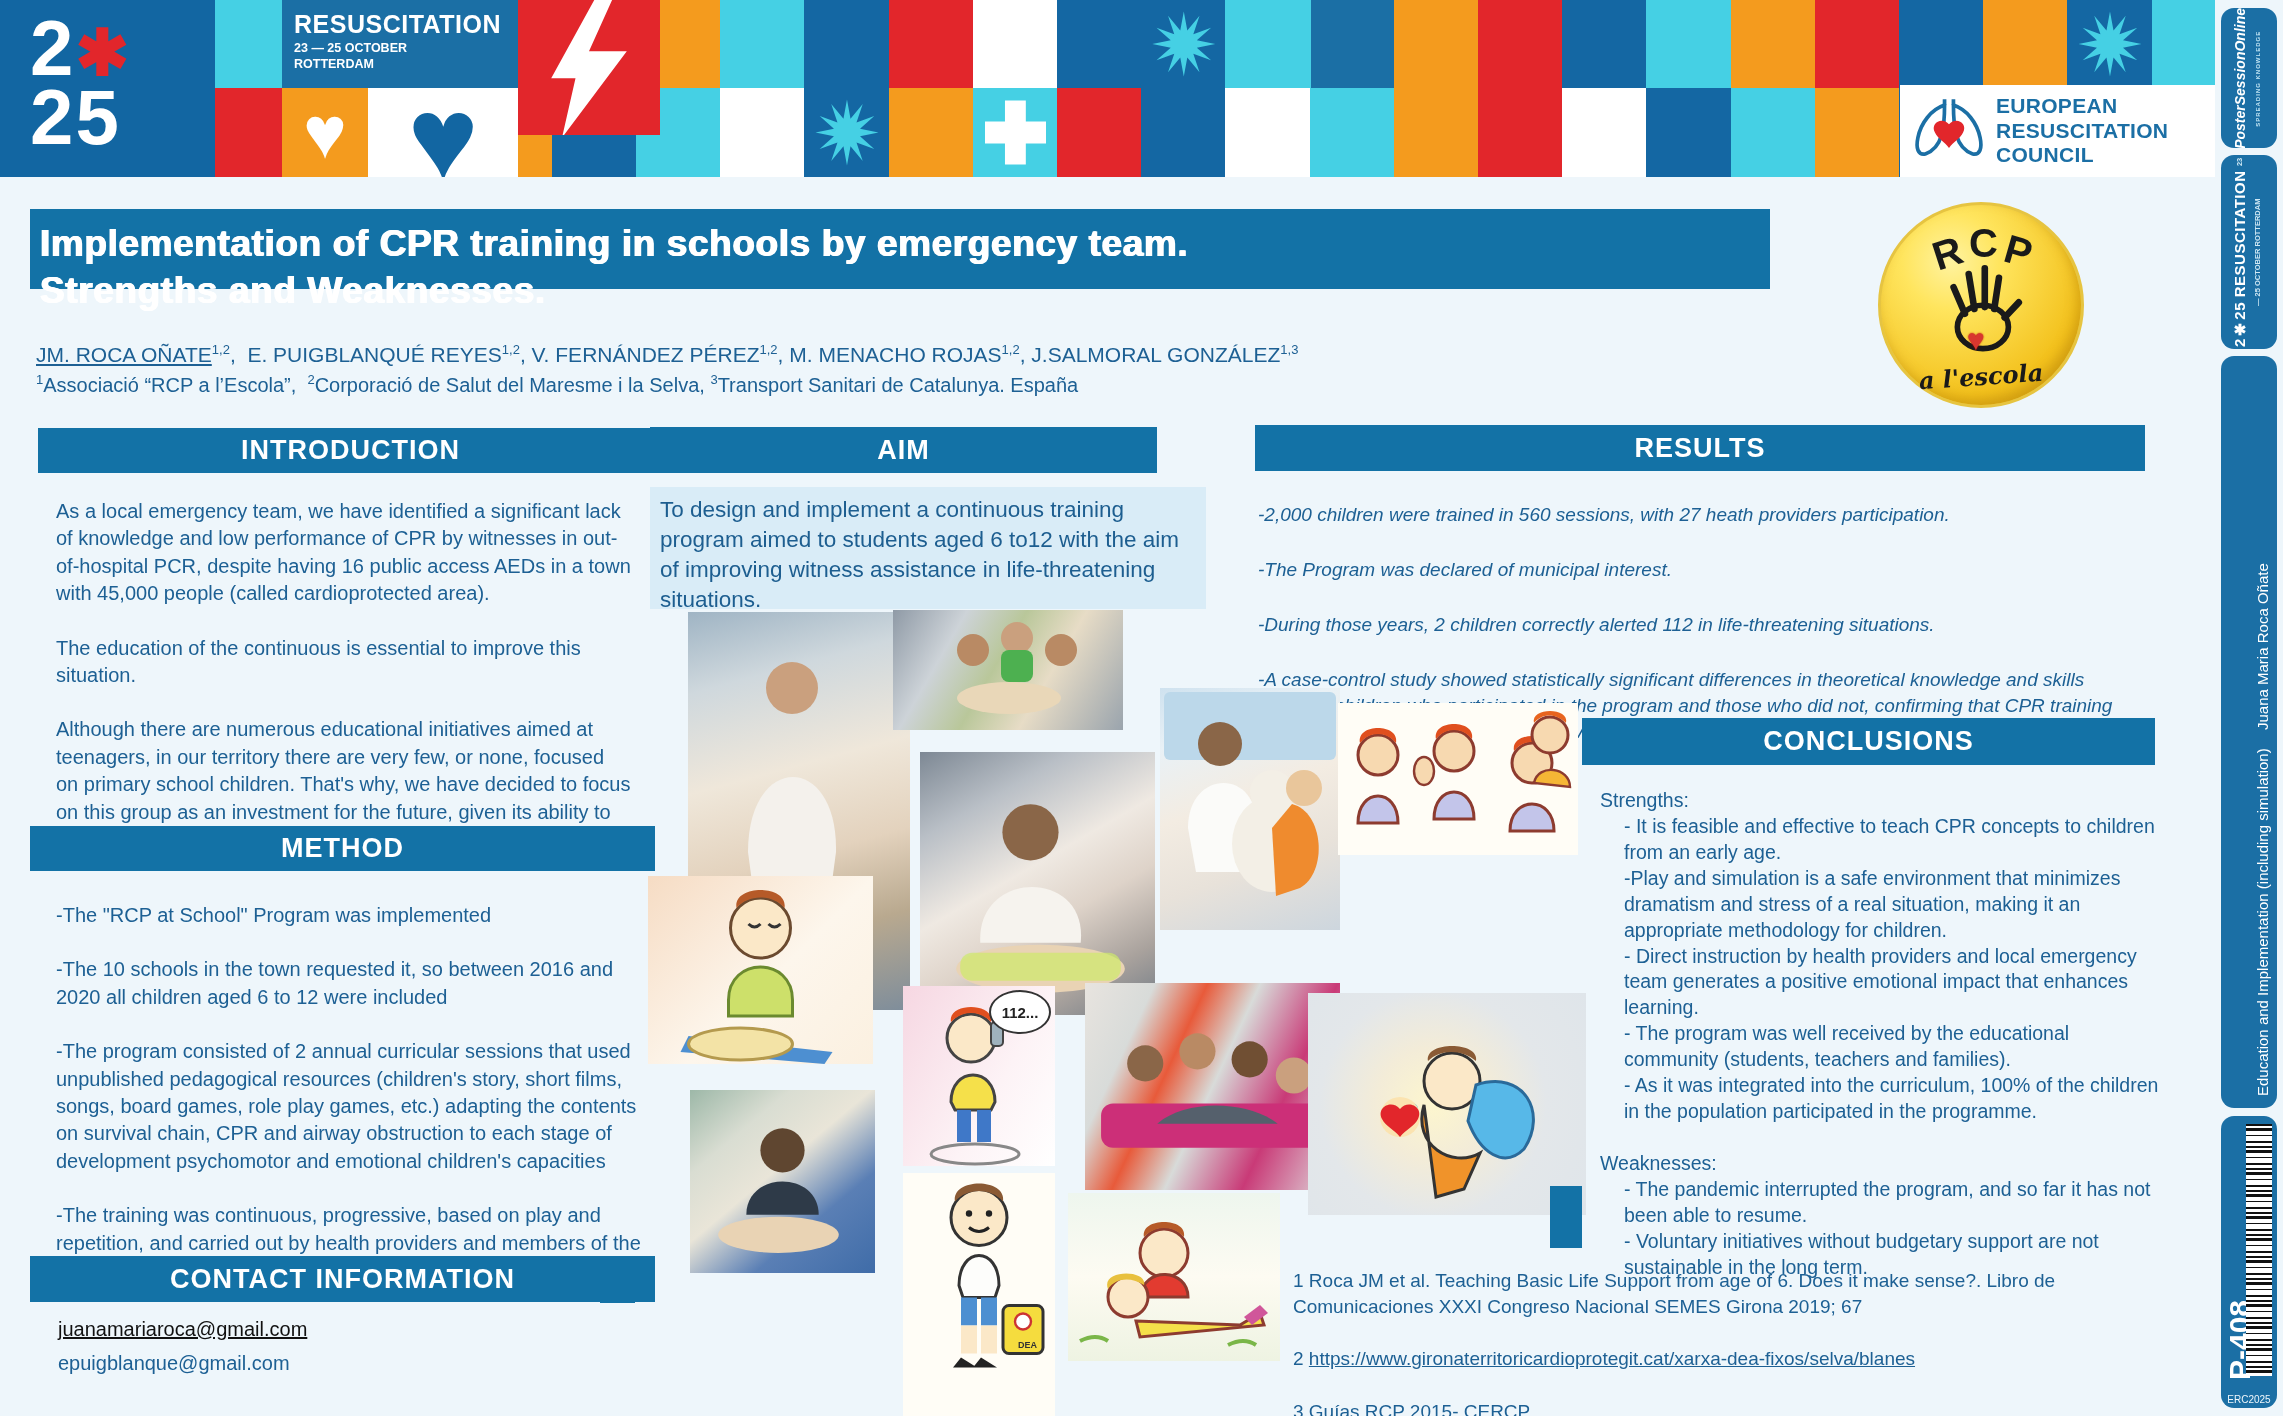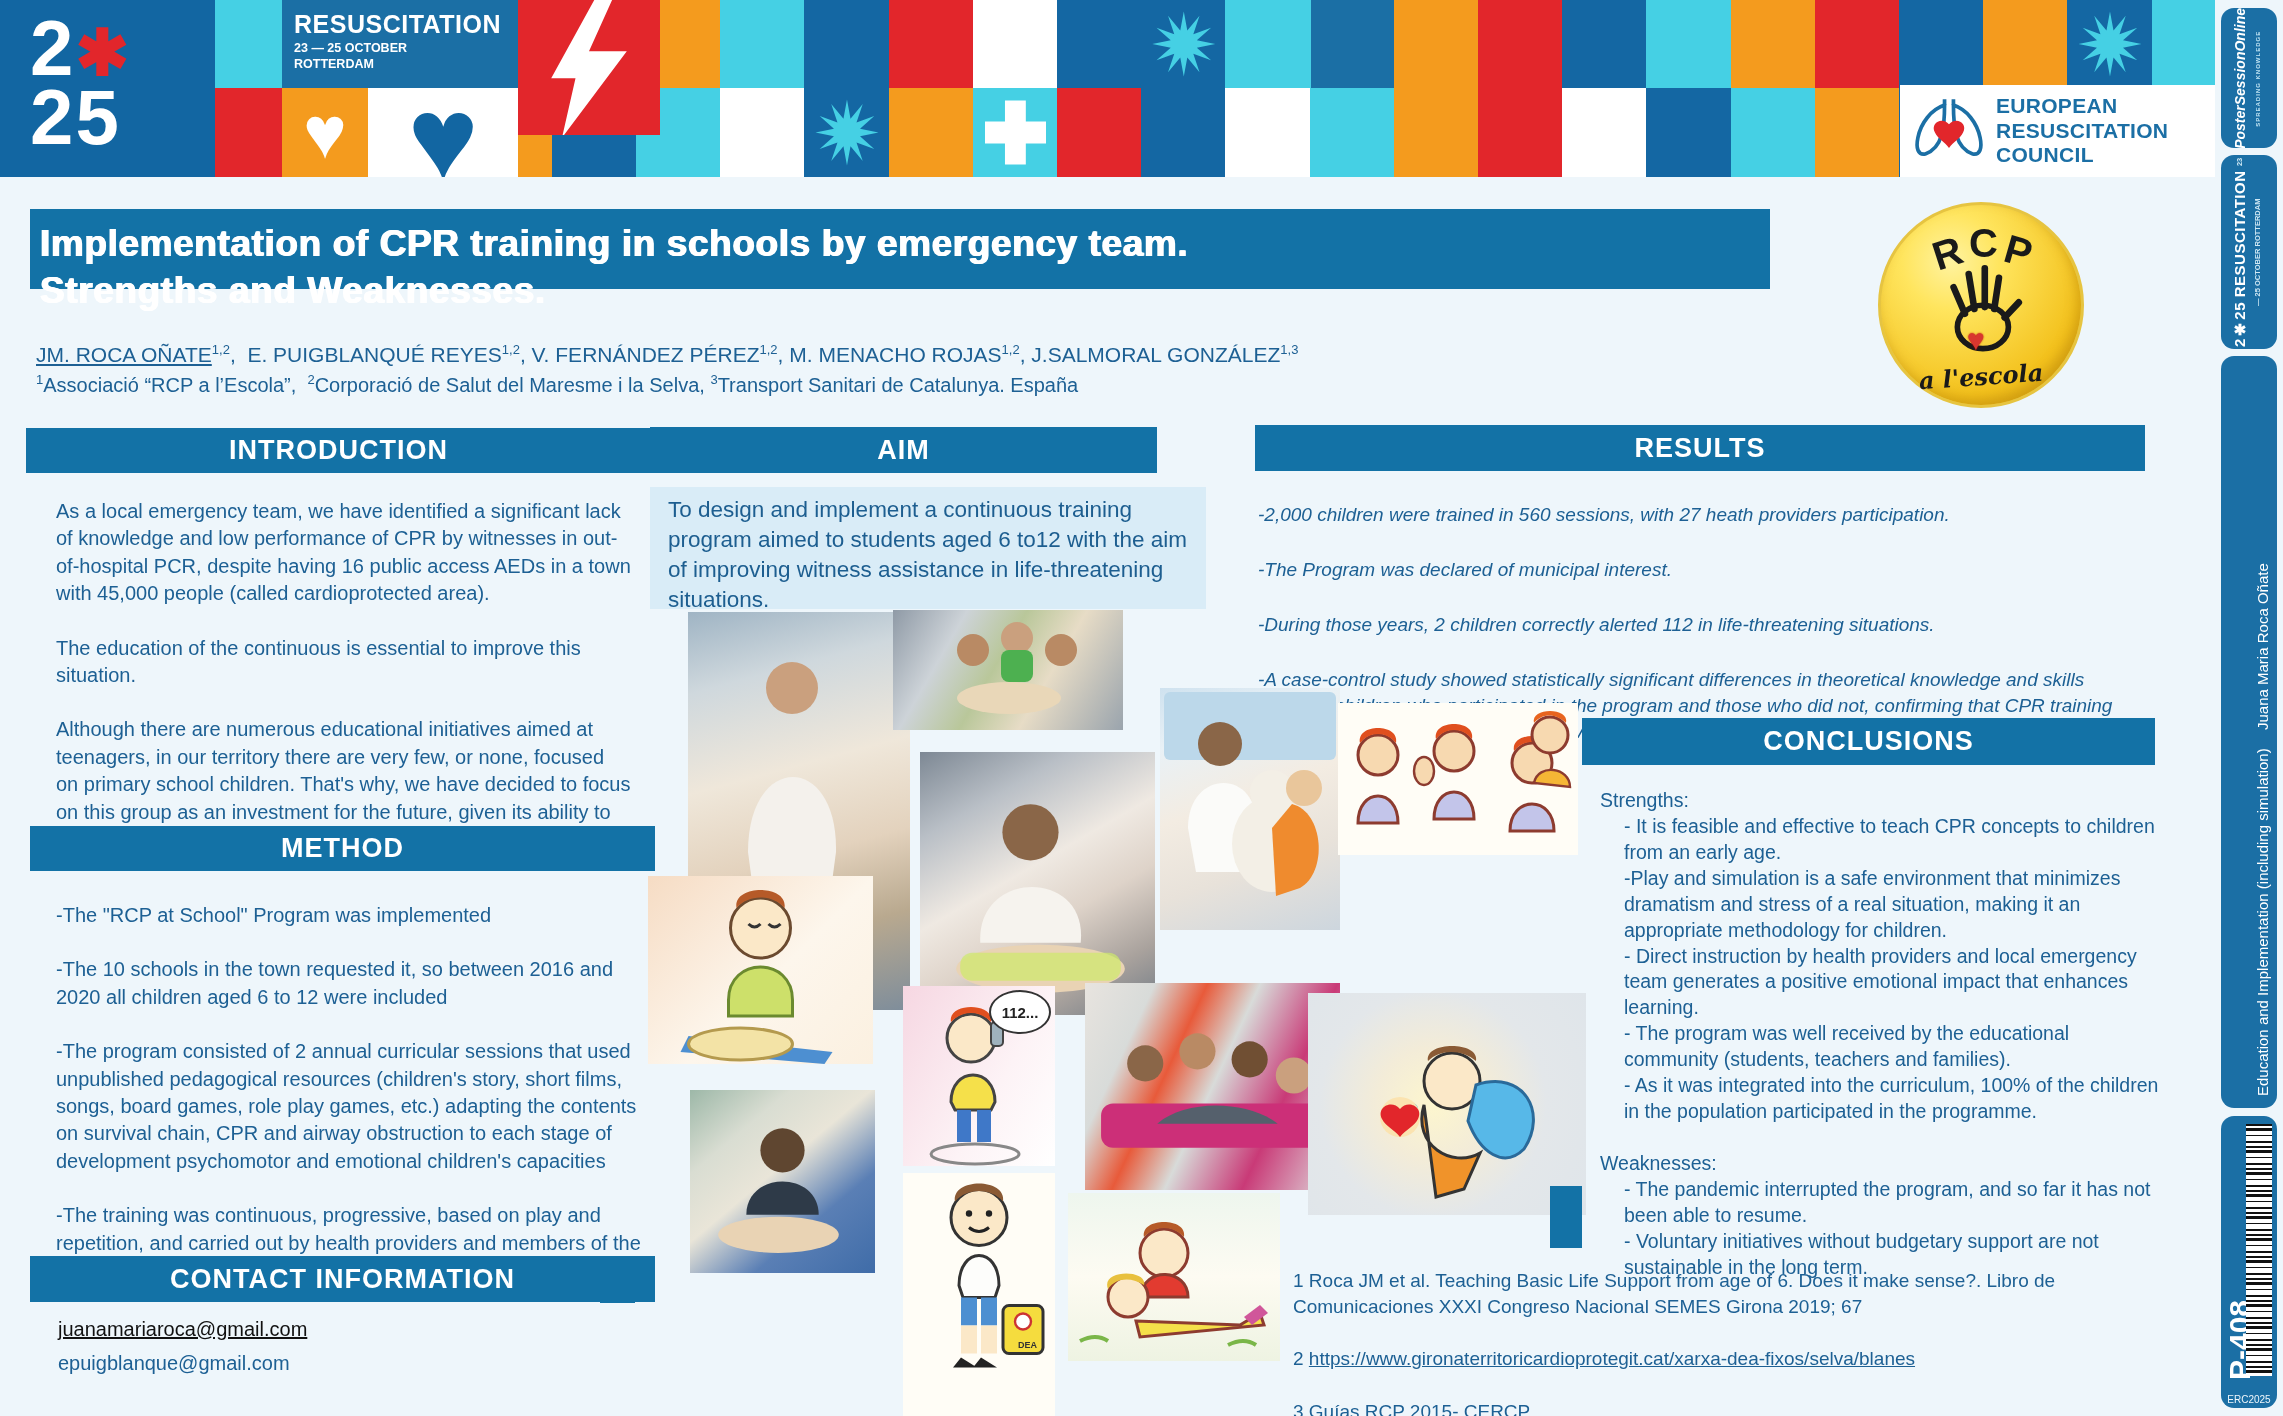--- a/index.html
+++ b/index.html
@@ -46,21 +46,21 @@
                  font-family:"DejaVu Serif",serif;font-style:italic;font-weight:bold;font-size:24px;color:#1a1a1a;transform:rotate(-4deg);}
   .badge svg{position:absolute;left:48px;top:52px;}
   .badge .bheart{position:absolute;left:86px;top:118px;font-size:30px;color:#d8372f;text-shadow:0 0 2px #b00;}
 
   
   .hdr{position:absolute;background:#1372a6;color:#fff;font-weight:bold;font-size:27px;letter-spacing:1px;
        display:flex;align-items:center;justify-content:center;}
   .body-text{position:absolute;font-size:20px;line-height:1.37;color:#1d6094;}
   .body-text p{margin:0 0 27px 0;}
   .aim-box{position:absolute;left:650px;top:487px;width:556px;height:122px;background:#d9ecf7;
-           font-size:22.5px;line-height:1.33;color:#1d5e90;padding:8px 18px;box-sizing:border-box;}
+           font-size:22.5px;line-height:1.33;color:#1d5e90;padding:8px 10px;box-sizing:border-box;}
   .results-text{font-style:italic;font-size:19px;}
   .results-text p{margin:10px 0 29px 0;}
   .concl{font-size:19.5px;line-height:1.33;}
   .concl .lbl{margin:0;}
   .concl ul{list-style:none;margin:0;padding:0 0 0 24px;}
   .concl .gap{height:26px;}
   .ref-item{margin:0 0 13px 0;font-size:19px;line-height:1.35;}
   .ref-link{text-decoration:underline;cursor:pointer;}
   .email1{position:absolute;left:58px;top:1318px;font-size:20px;color:#111;text-decoration:underline;cursor:pointer;}
   .email2{position:absolute;left:58px;top:1352px;font-size:20px;color:#1d6094;cursor:pointer;}
@@ -196,21 +196,21 @@
       <path d="M33,60 L21,32" stroke="#1a1a1a" stroke-width="7" stroke-linecap="round" fill="none"></path>
       <path d="M43,55 L37,18" stroke="#1a1a1a" stroke-width="7" stroke-linecap="round" fill="none"></path>
       <path d="M54,53 L54,12" stroke="#1a1a1a" stroke-width="7" stroke-linecap="round" fill="none"></path>
       <path d="M64,55 L69,22" stroke="#1a1a1a" stroke-width="7" stroke-linecap="round" fill="none"></path>
       <path d="M75,64 L90,48" stroke="#1a1a1a" stroke-width="7" stroke-linecap="round" fill="none"></path>
     </svg>
     <span class="bheart">♥</span>
     <div class="school">a l'escola</div>
   </div>
 
-  <div class="hdr" style="left:26px;top:428px;width:625px;height:45px;">
+  <div class="hdr" style="left:38px;top:428px;width:625px;height:45px;">
     <span>INTRODUCTION</span>
   </div>
   <div class="body-text" style="left:56px;top:498px;width:575px;">
     <p>As a local emergency team, we have identified a significant lack of knowledge and low performance of CPR by witnesses in out-of-hospital PCR, despite having 16 public access AEDs in a town with 45,000 people (called cardioprotected area).</p>
     <p>The education of the continuous is essential to improve this situation.</p>
     <p>Although there are numerous educational initiatives aimed at teenagers, in our territory there are very few, or none, focused on primary school children. That's why, we have decided to focus on this group as an investment for the future, given its ability to generate a multiplier effect in society.</p>
   </div>
 
   <div class="hdr" style="left:30px;top:826px;width:625px;height:45px;">
     <span>METHOD</span>

